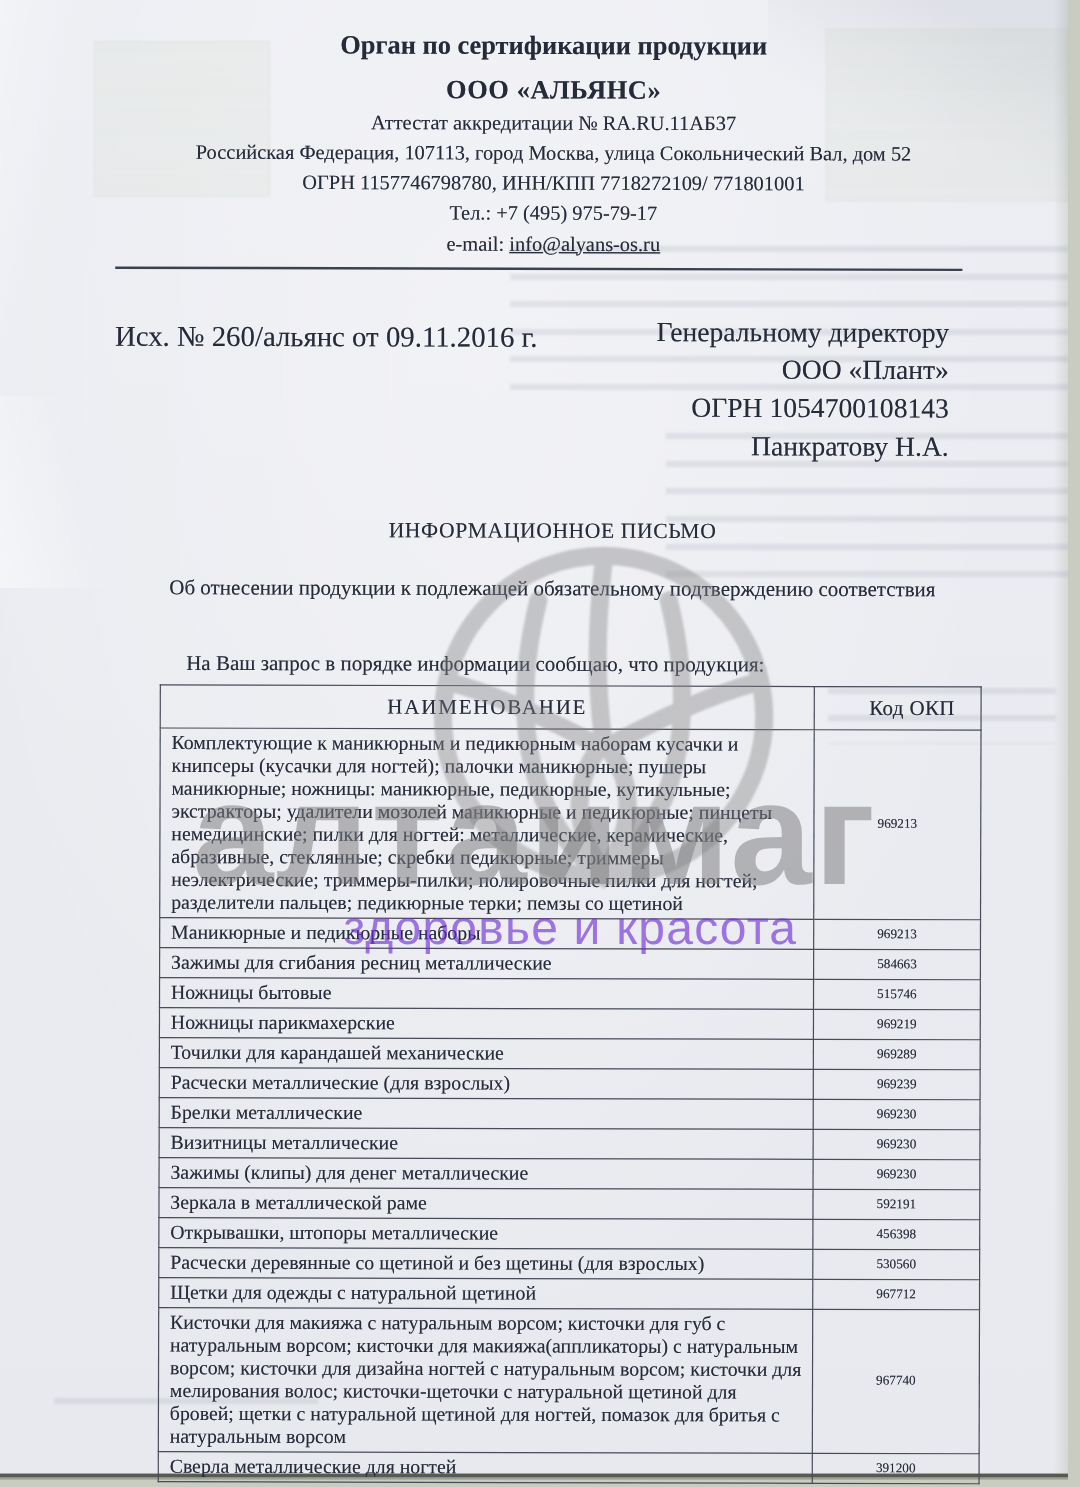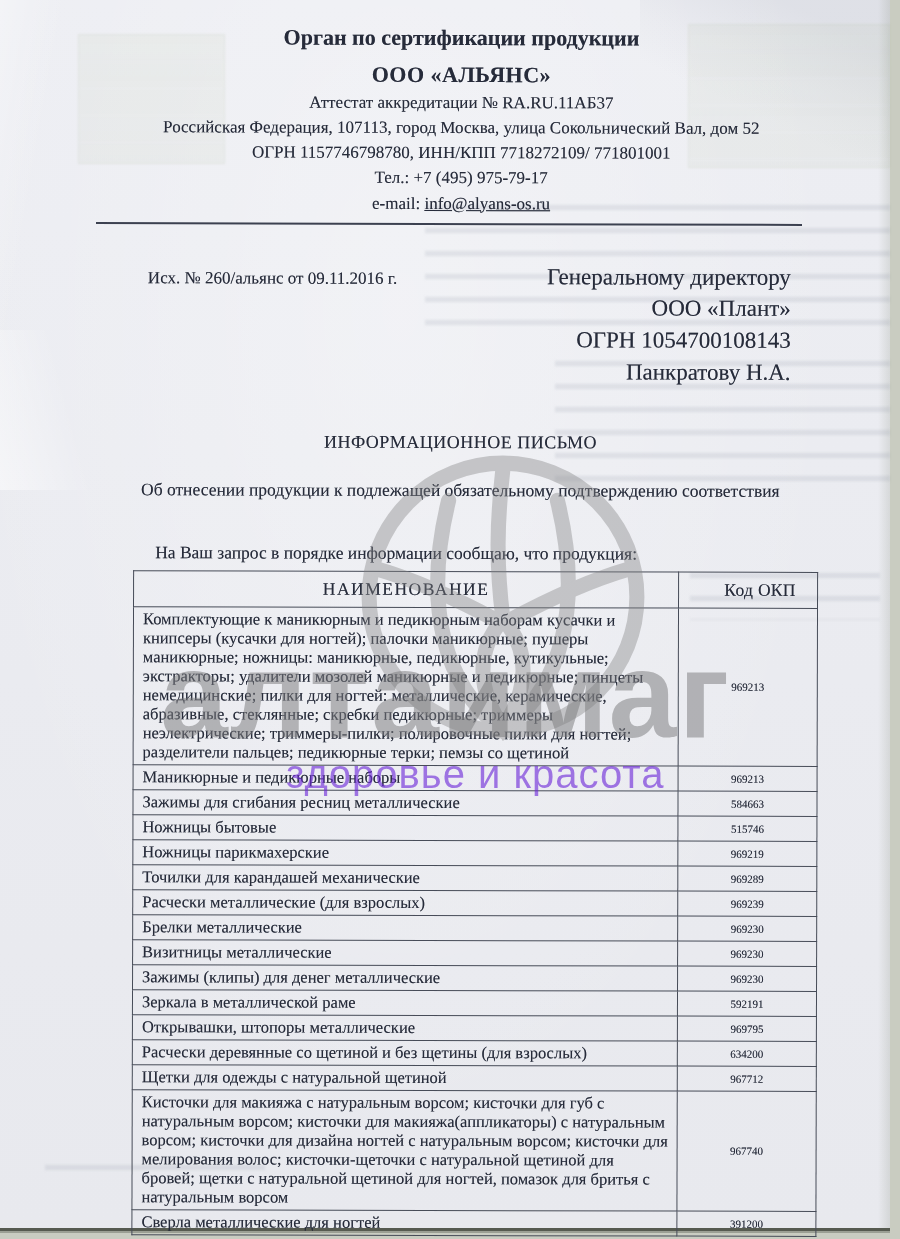--- a/index.html
+++ b/index.html
@@ -58,21 +58,21 @@
     text-shadow:0 0 .5px rgba(32,37,52,.45);
   }
   .org-header{text-align:center;padding-top:24px;line-height:1.3;}
   .org-type{font-size:22px;font-weight:bold;}
   .org-name{font-size:22px;font-weight:bold;margin-top:8px;letter-spacing:.5px;}
   .org-line{font-size:17px;margin-top:3px;}
   .org-email a{color:#262b3a;text-decoration:underline;}
   .rule{border:0;border-top:2px solid #3c4150;margin:8px 0 0 0;width:706px;}
 
   .ref-row{display:flex;justify-content:space-between;margin-top:36px;}
-  .outgoing{font-size:17px;margin-left:52px;padding-top:8px;}
+  .outgoing{font-size:24px;padding-top:8px;}
   .addressee{text-align:right;font-size:23px;line-height:1.38;margin-right:35px;}
 
   .letter-title{text-align:center;font-size:18px;margin-top:44px;letter-spacing:.5px;}
   .letter-subject{text-align:center;font-size:17.5px;margin-top:27px;}
   .letter-intro{font-size:17.5px;margin-top:42px;margin-left:60px;}
 
   table.okp{
     border-collapse:collapse;margin-top:7px;margin-left:38px;
     width:684px;table-layout:fixed;
     font-size:16.5px;
@@ -210,25 +210,25 @@
         <tr>
           <td class="name-cell">Зажимы (клипы) для денег металлические</td>
           <td class="code-cell">969230</td>
         </tr>
         <tr>
           <td class="name-cell">Зеркала в металлической раме</td>
           <td class="code-cell">592191</td>
         </tr>
         <tr>
           <td class="name-cell">Открывашки, штопоры металлические</td>
-          <td class="code-cell">969795</td>
+          <td class="code-cell">456398</td>
         </tr>
         <tr>
           <td class="name-cell">Расчески деревянные со щетиной и без щетины (для взрослых)</td>
-          <td class="code-cell">634200</td>
+          <td class="code-cell">530560</td>
         </tr>
         <tr>
           <td class="name-cell">Щетки для одежды с натуральной щетиной</td>
           <td class="code-cell">967712</td>
         </tr>
         <tr>
           <td class="name-cell">Кисточки для макияжа с натуральным ворсом; кисточки для губ с натуральным ворсом; кисточки для макияжа(аппликаторы) с натуральным ворсом; кисточки для дизайна ногтей с натуральным ворсом; кисточки для мелирования волос; кисточки-щеточки с натуральной щетиной для бровей; щетки с натуральной щетиной для ногтей, помазок для бритья с  натуральным ворсом</td>
           <td class="code-cell">967740</td>
         </tr>
         <tr>

